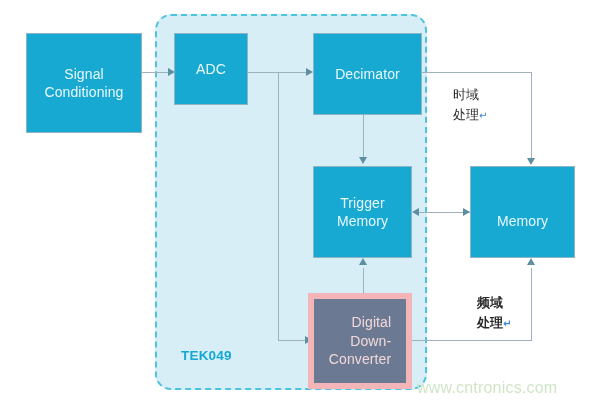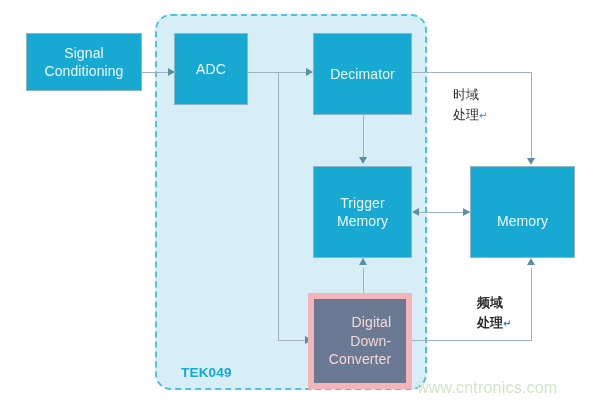--- a/index.html
+++ b/index.html
@@ -31,21 +31,20 @@
   }
   .group-label {
     position: absolute;
     left: 181px;
     top: 348px;
     font-size: 13.5px;
     font-weight: bold;
     color: #14a8d4;
     letter-spacing: 0.2px;
     white-space: nowrap;
-    margin-top: 17px;
   }
   
   .block {
     position: absolute;
     box-sizing: border-box;
     background: #17a9d2;
     color: #eaf7fb;
     display: flex;
     align-items: center;
     justify-content: center;
@@ -146,32 +145,32 @@
   <div class="arrow left" style="left:412px; top:208px;"></div>
   <div class="arrow right" style="left:463px; top:208px;"></div>
 
   <div class="line v" style="left:363px; top:268px; height:26px;"></div>
   <div class="arrow up" style="left:359px; top:258px;"></div>
 
   <div class="line h" style="left:412px; top:340px; width:120px;"></div>
   <div class="line v" style="left:531px; top:268px; height:73px;"></div>
   <div class="arrow up" style="left:527px; top:258px;"></div>
 
-  <div class="block" style="left:26px; top:33px; width:116px; height:58px;">
+  <div class="block" style="left:26px; top:33px; width:116px; height:100px;">
     <span>
       <span>Signal</span><br>
       <span>Conditioning</span>
     </span>
   </div>
 
   <div class="block" style="left:174px; top:33px; width:74px; height:72px;">
     <span>ADC</span>
   </div>
 
-  <div class="block" style="left:313px; top:33px; width:99px; height:82px;">
+  <div class="block" style="left:313px; top:33px; width:109px; height:82px;">
     <span>Decimator</span>
   </div>
 
   <div class="block" style="left:313px; top:166px; width:99px; height:92px;">
     <span>
       <span>Trigger</span><br>
       <span>Memory</span>
     </span>
   </div>
 

